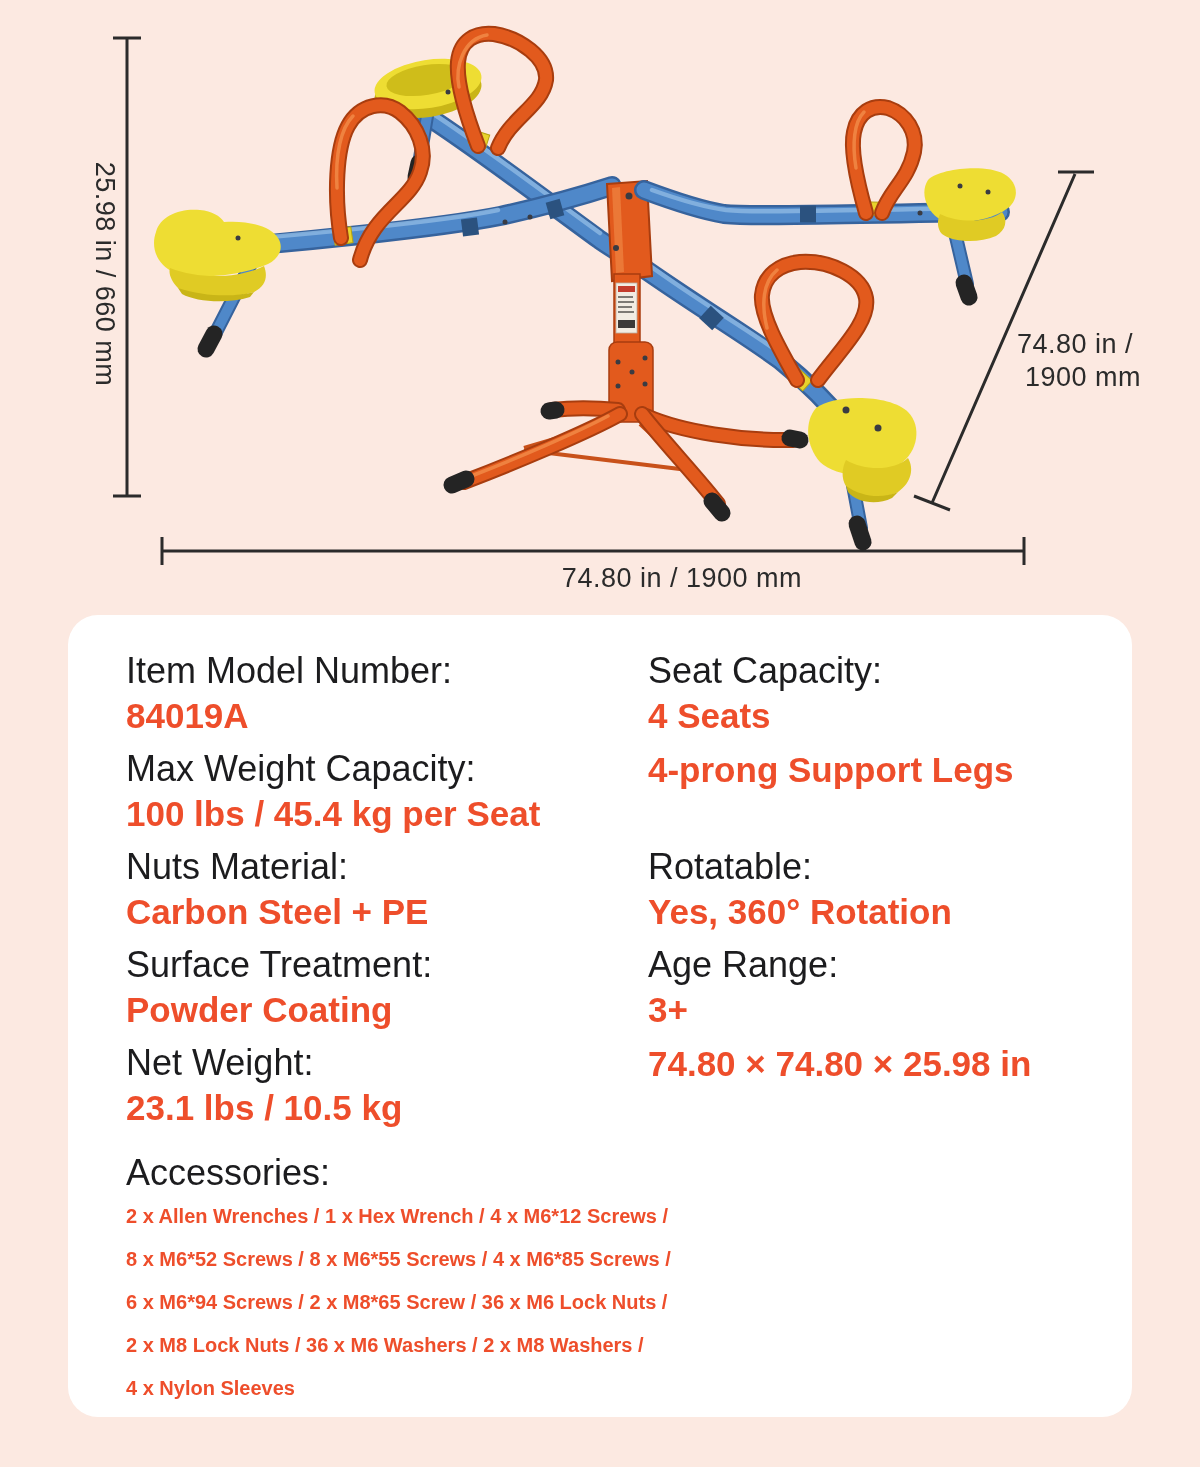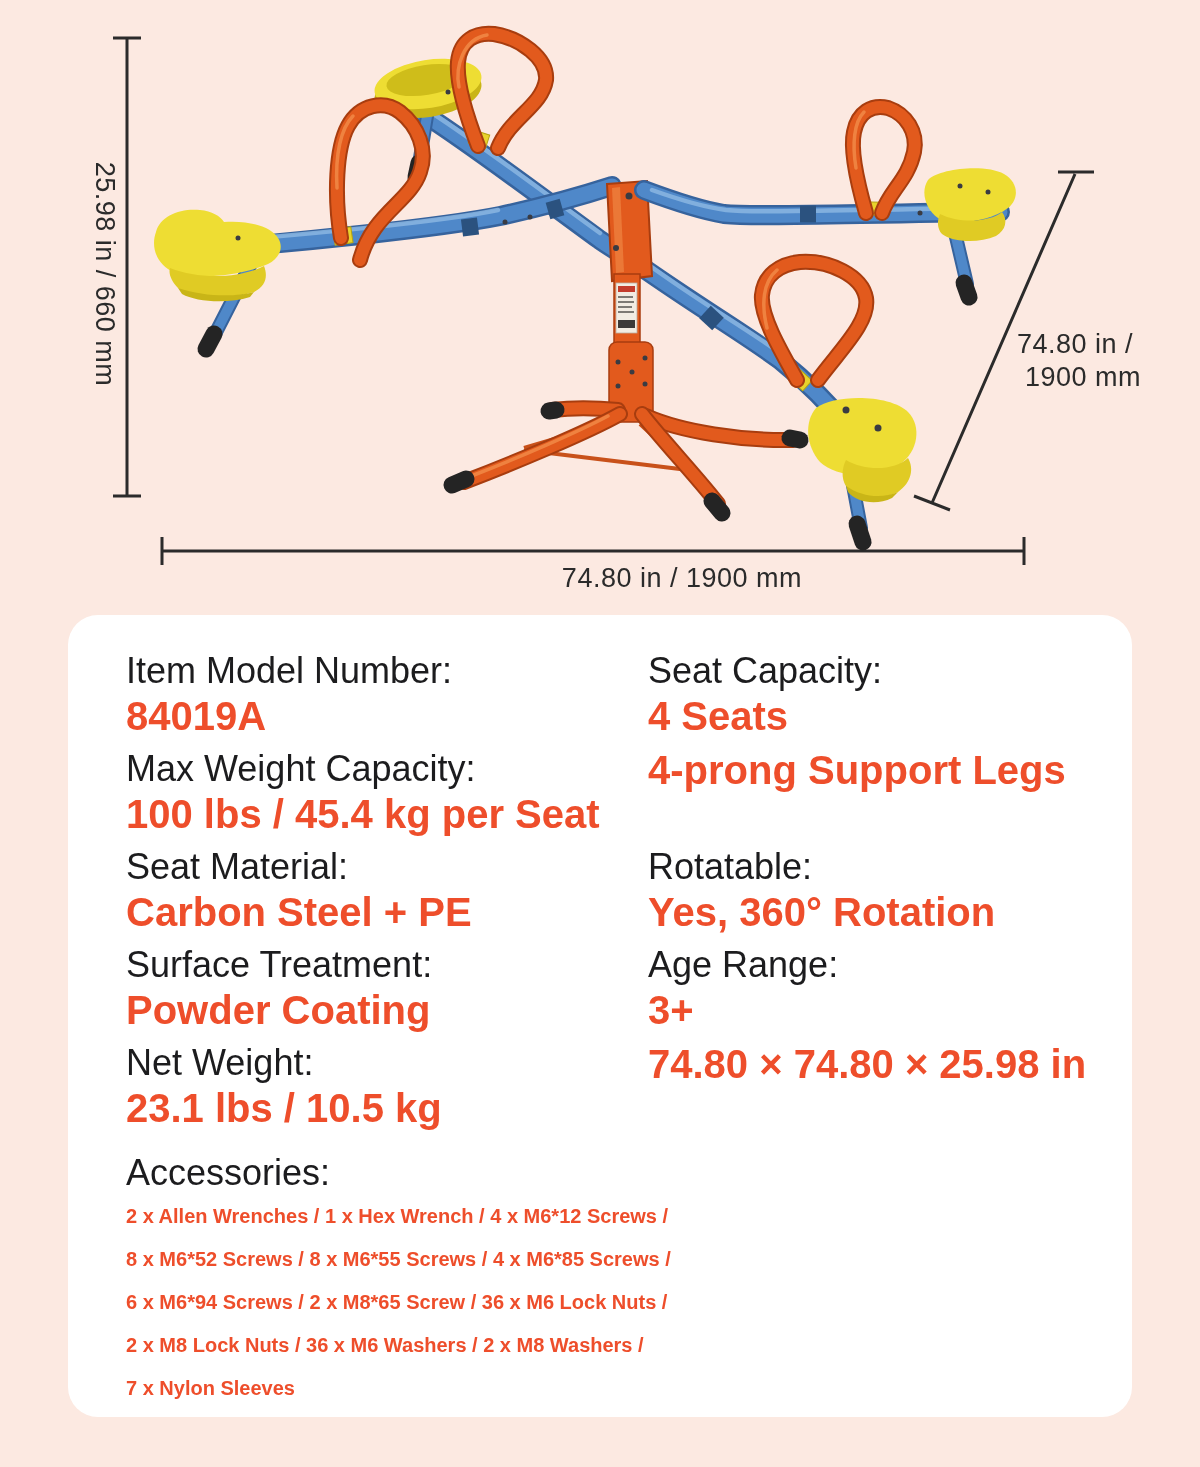--- a/index.html
+++ b/index.html
@@ -21,21 +21,21 @@
             transform:rotate(90deg);transform-origin:center;}
   .dim-diag1{left:1017px;top:328px;}
   .dim-diag2{left:1017px;top:361px;margin-left:8px;}
   .dim-bottom{left:402px;top:562px;width:400px;text-align:right;}
 
   
   .card{position:absolute;left:68px;top:615px;width:1064px;height:802px;
         background:var(--card);border-radius:30px;padding:34px 14px 20px 58px;}
   .spec-grid{display:grid;grid-template-columns:522px 1fr;row-gap:8px;}
   .lbl{font-size:36px;line-height:44px;color:var(--ink);}
-  .val{font-size:40px;line-height:46px;font-weight:bold;color:var(--accent);white-space:nowrap;}
+  .val{font-size:35px;line-height:46px;font-weight:bold;color:var(--accent);white-space:nowrap;}
   .acc{margin-top:20px;}
   .acc-line{font-size:20px;line-height:43px;font-weight:bold;color:var(--accent);white-space:nowrap;}
 
   
   .td{stroke:#36639d;stroke-width:20;fill:none;stroke-linecap:round;}
   .tb{stroke:#4f88c9;stroke-width:15;fill:none;stroke-linecap:round;}
   .th{stroke:#8ab6e2;stroke-width:4.5;fill:none;stroke-linecap:round;opacity:.85;}
   .od{stroke:#a83d0f;stroke-width:16;fill:none;stroke-linecap:round;}
   .oo{stroke:#e25a1d;stroke-width:12;fill:none;stroke-linecap:round;}
   .oh{stroke:#f28c4a;stroke-width:3.5;fill:none;stroke-linecap:round;opacity:.8;}
@@ -222,21 +222,21 @@
         <div class="val">4 Seats</div>
       </div>
       <div class="cell">
         <div class="lbl">Max Weight Capacity:</div>
         <div class="val">100 lbs / 45.4 kg per Seat</div>
       </div>
       <div class="cell">
         <div class="val">4-prong Support Legs</div>
       </div>
       <div class="cell">
-        <div class="lbl">Seat Material:</div>
+        <div class="lbl">Nuts Material:</div>
         <div class="val">Carbon Steel + PE</div>
       </div>
       <div class="cell">
         <div class="lbl">Rotatable:</div>
         <div class="val">Yes, 360° Rotation</div>
       </div>
       <div class="cell">
         <div class="lbl">Surface Treatment:</div>
         <div class="val">Powder Coating</div>
       </div>
@@ -252,16 +252,16 @@
         <div class="val">74.80 × 74.80 × 25.98 in</div>
       </div>
     </div>
 
     <div class="acc">
       <div class="lbl">Accessories:</div>
       <div class="acc-line">2 x Allen Wrenches / 1 x Hex Wrench / 4 x M6*12 Screws /</div>
       <div class="acc-line">8 x M6*52 Screws / 8 x M6*55 Screws / 4 x M6*85 Screws /</div>
       <div class="acc-line">6 x M6*94 Screws / 2 x M8*65 Screw / 36 x M6 Lock Nuts /</div>
       <div class="acc-line">2 x M8 Lock Nuts / 36 x M6 Washers / 2 x M8 Washers /</div>
-      <div class="acc-line">7 x Nylon Sleeves</div>
+      <div class="acc-line">4 x Nylon Sleeves</div>
     </div>
   </div>
 </div>
 
 </body></html>

